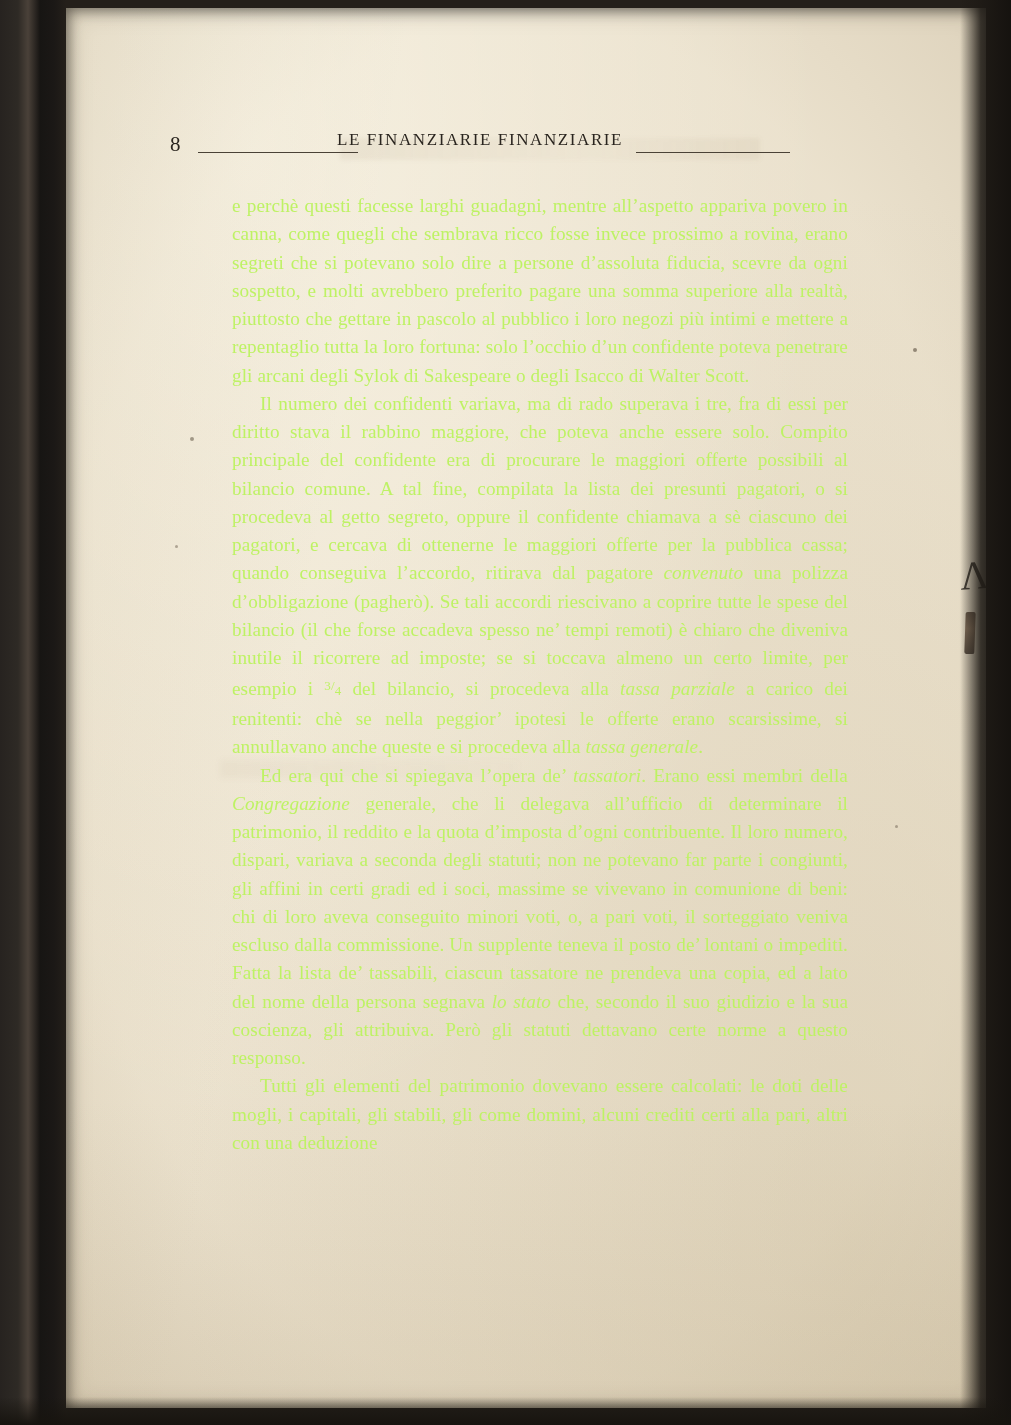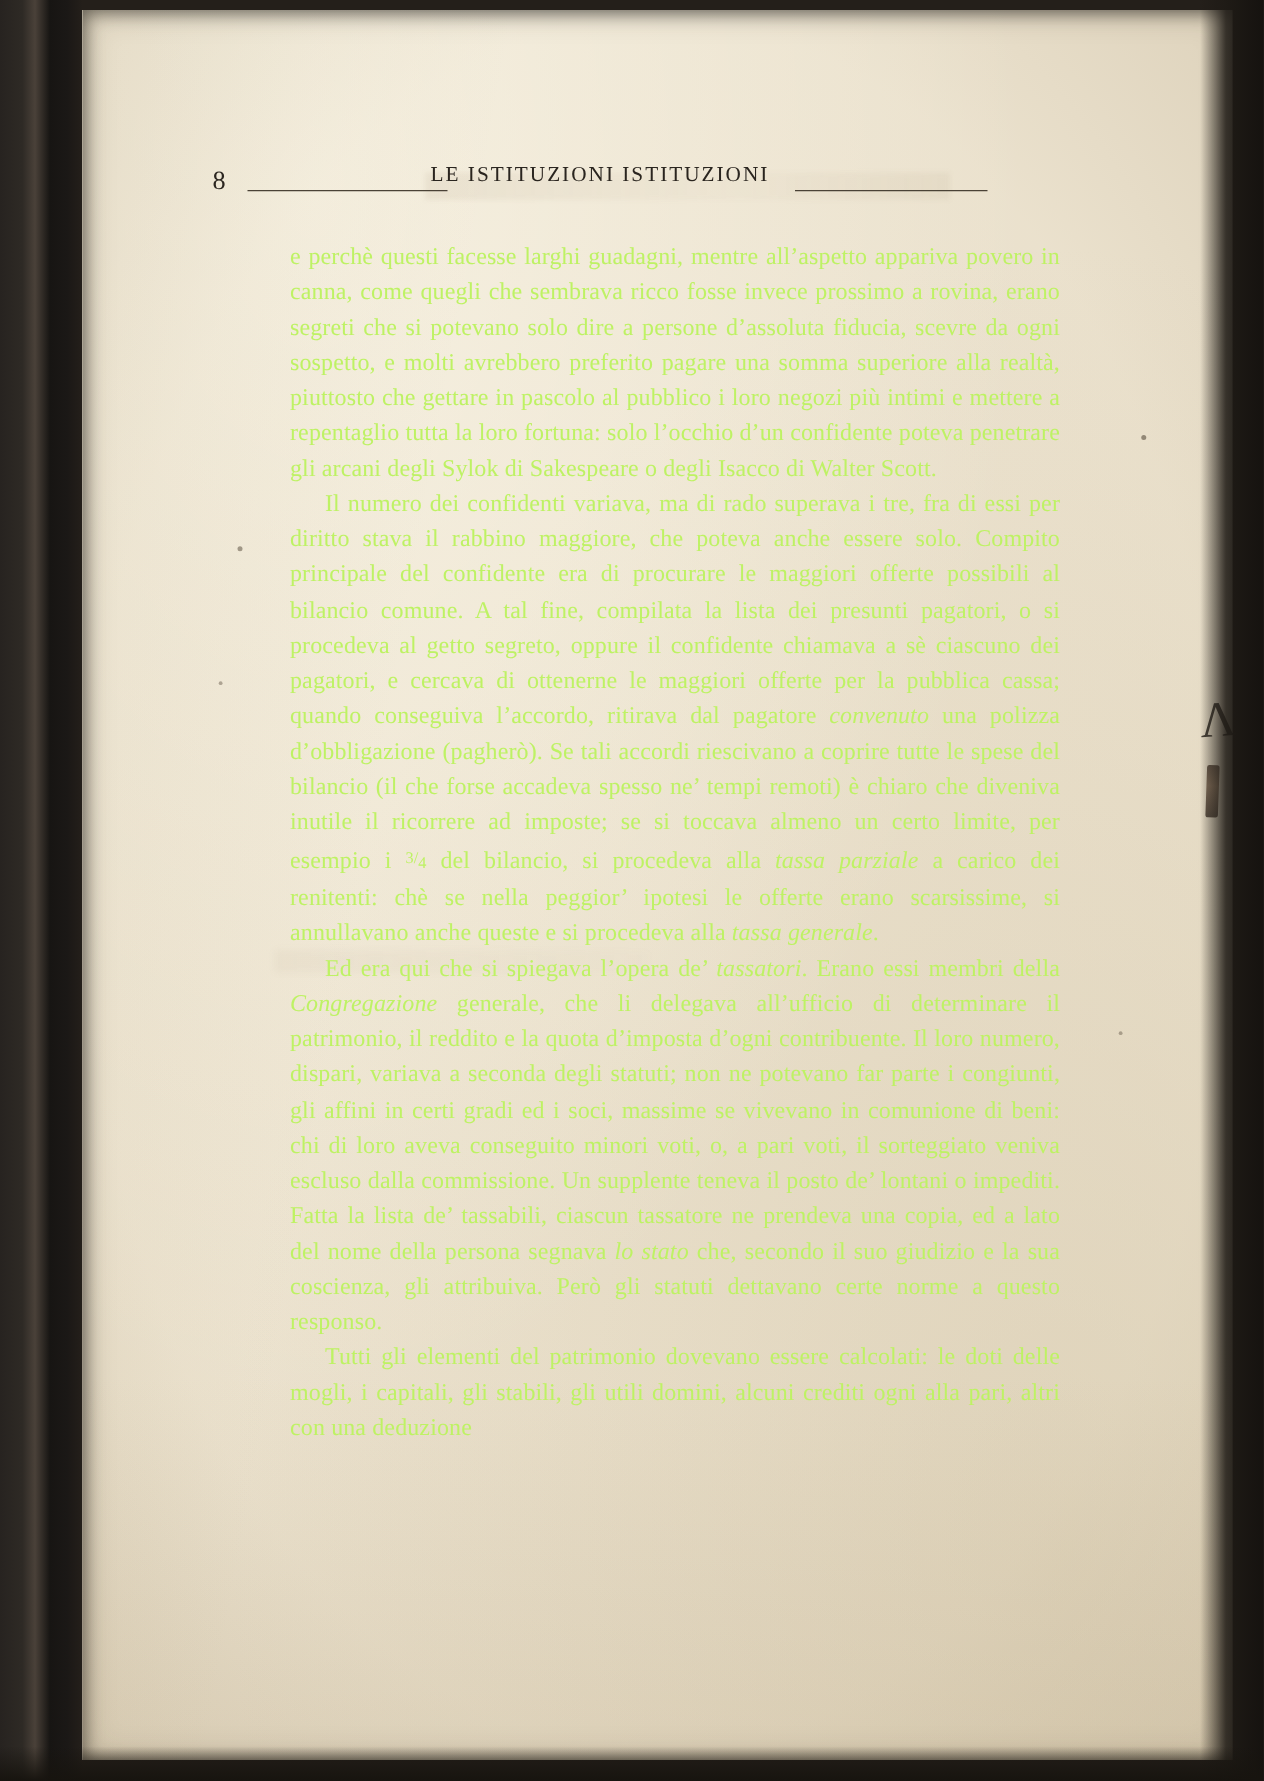--- a/index.html
+++ b/index.html
@@ -171,29 +171,29 @@
 <div class="page">
   <div class="scan-bg"></div>
   <div class="paper"></div>
 
   <div class="ghost-1"></div>
   <div class="ghost-2"></div>
 
   <div class="header">
     <div class="folio">8</div>
     <div class="rule-left"></div>
-    <div class="running-title">LE ISTITUZIONI ISTITUZIONI</div>
+    <div class="running-title">LE FINANZIARIE FINANZIARIE</div>
     <div class="rule-right"></div>
   </div>
 
   <div class="body">
     <p id="p0">e perchè questi facesse larghi guadagni, mentre all’aspetto appariva povero in canna, come quegli che sembrava ricco fosse invece prossimo a rovina, erano segreti che si potevano solo dire a persone d’assoluta fiducia, scevre da ogni sospetto, e molti avrebbero preferito pagare una somma superiore alla realtà, piuttosto che gettare in pascolo al pubblico i loro negozi più intimi e mettere a repentaglio tutta la loro fortuna: solo l’occhio d’un confidente poteva penetrare gli arcani degli Sylok di Sakespeare o degli Isacco di Walter Scott.</p>
     <p id="p1" class="indent">Il numero dei confidenti variava, ma di rado superava i tre, fra di essi per diritto stava il rabbino maggiore, che poteva anche essere solo. Compito principale del confidente era di procurare le maggiori offerte possibili al bilancio comune. A tal fine, compilata la lista dei presunti pagatori, o si procedeva al getto segreto, oppure il confidente chiamava a sè ciascuno dei pagatori, e cercava di ottenerne le maggiori offerte per la pubblica cassa; quando conseguiva l’accordo, ritirava dal pagatore <i>convenuto</i> una polizza d’obbligazione (pagherò). Se tali accordi riescivano a coprire tutte le spese del bilancio (il che forse accadeva spesso ne’ tempi remoti) è chiaro che diveniva inutile il ricorrere ad imposte; se si toccava almeno un certo limite, per esempio i <span class="frac"><span class="num">3</span>/<span class="den">4</span></span> del bilancio, si procedeva alla <i>tassa parziale</i> a carico dei renitenti: chè se nella peggior’ ipotesi le offerte erano scarsissime, si annullavano anche queste e si procedeva alla <i>tassa generale</i>.</p>
     <p id="p2" class="indent">Ed era qui che si spiegava l’opera de’ <i>tassatori</i>. Erano essi membri della <i>Congregazione</i> generale, che li delegava all’ufficio di determinare il patrimonio, il reddito e la quota d’imposta d’ogni contribuente. Il loro numero, dispari, variava a seconda degli statuti; non ne potevano far parte i congiunti, gli affini in certi gradi ed i soci, massime se vivevano in comunione di beni: chi di loro aveva conseguito minori voti, o, a pari voti, il sorteggiato veniva escluso dalla commissione. Un supplente teneva il posto de’ lontani o impediti. Fatta la lista de’ tassabili, ciascun tassatore ne prendeva una copia, ed a lato del nome della persona segnava <i>lo stato</i> che, secondo il suo giudizio e la sua coscienza, gli attribuiva. Però gli statuti dettavano certe norme a questo responso.</p>
-    <p id="p3" class="indent">Tutti gli elementi del patrimonio dovevano essere calcolati: le doti delle mogli, i capitali, gli stabili, gli utili domini, alcuni crediti ogni alla pari, altri con una deduzione</p>
+    <p id="p3" class="indent">Tutti gli elementi del patrimonio dovevano essere calcolati: le doti delle mogli, i capitali, gli stabili, gli come domini, alcuni crediti certi alla pari, altri con una deduzione</p>
   </div>
 
   <div class="dot-1"></div>
   <div class="dot-2"></div>
   <div class="dot-3"></div>
   <div class="dot-4"></div>
 
   <div class="margin-mark-a">Λ</div>
   <div class="margin-mark-b"></div>
 

